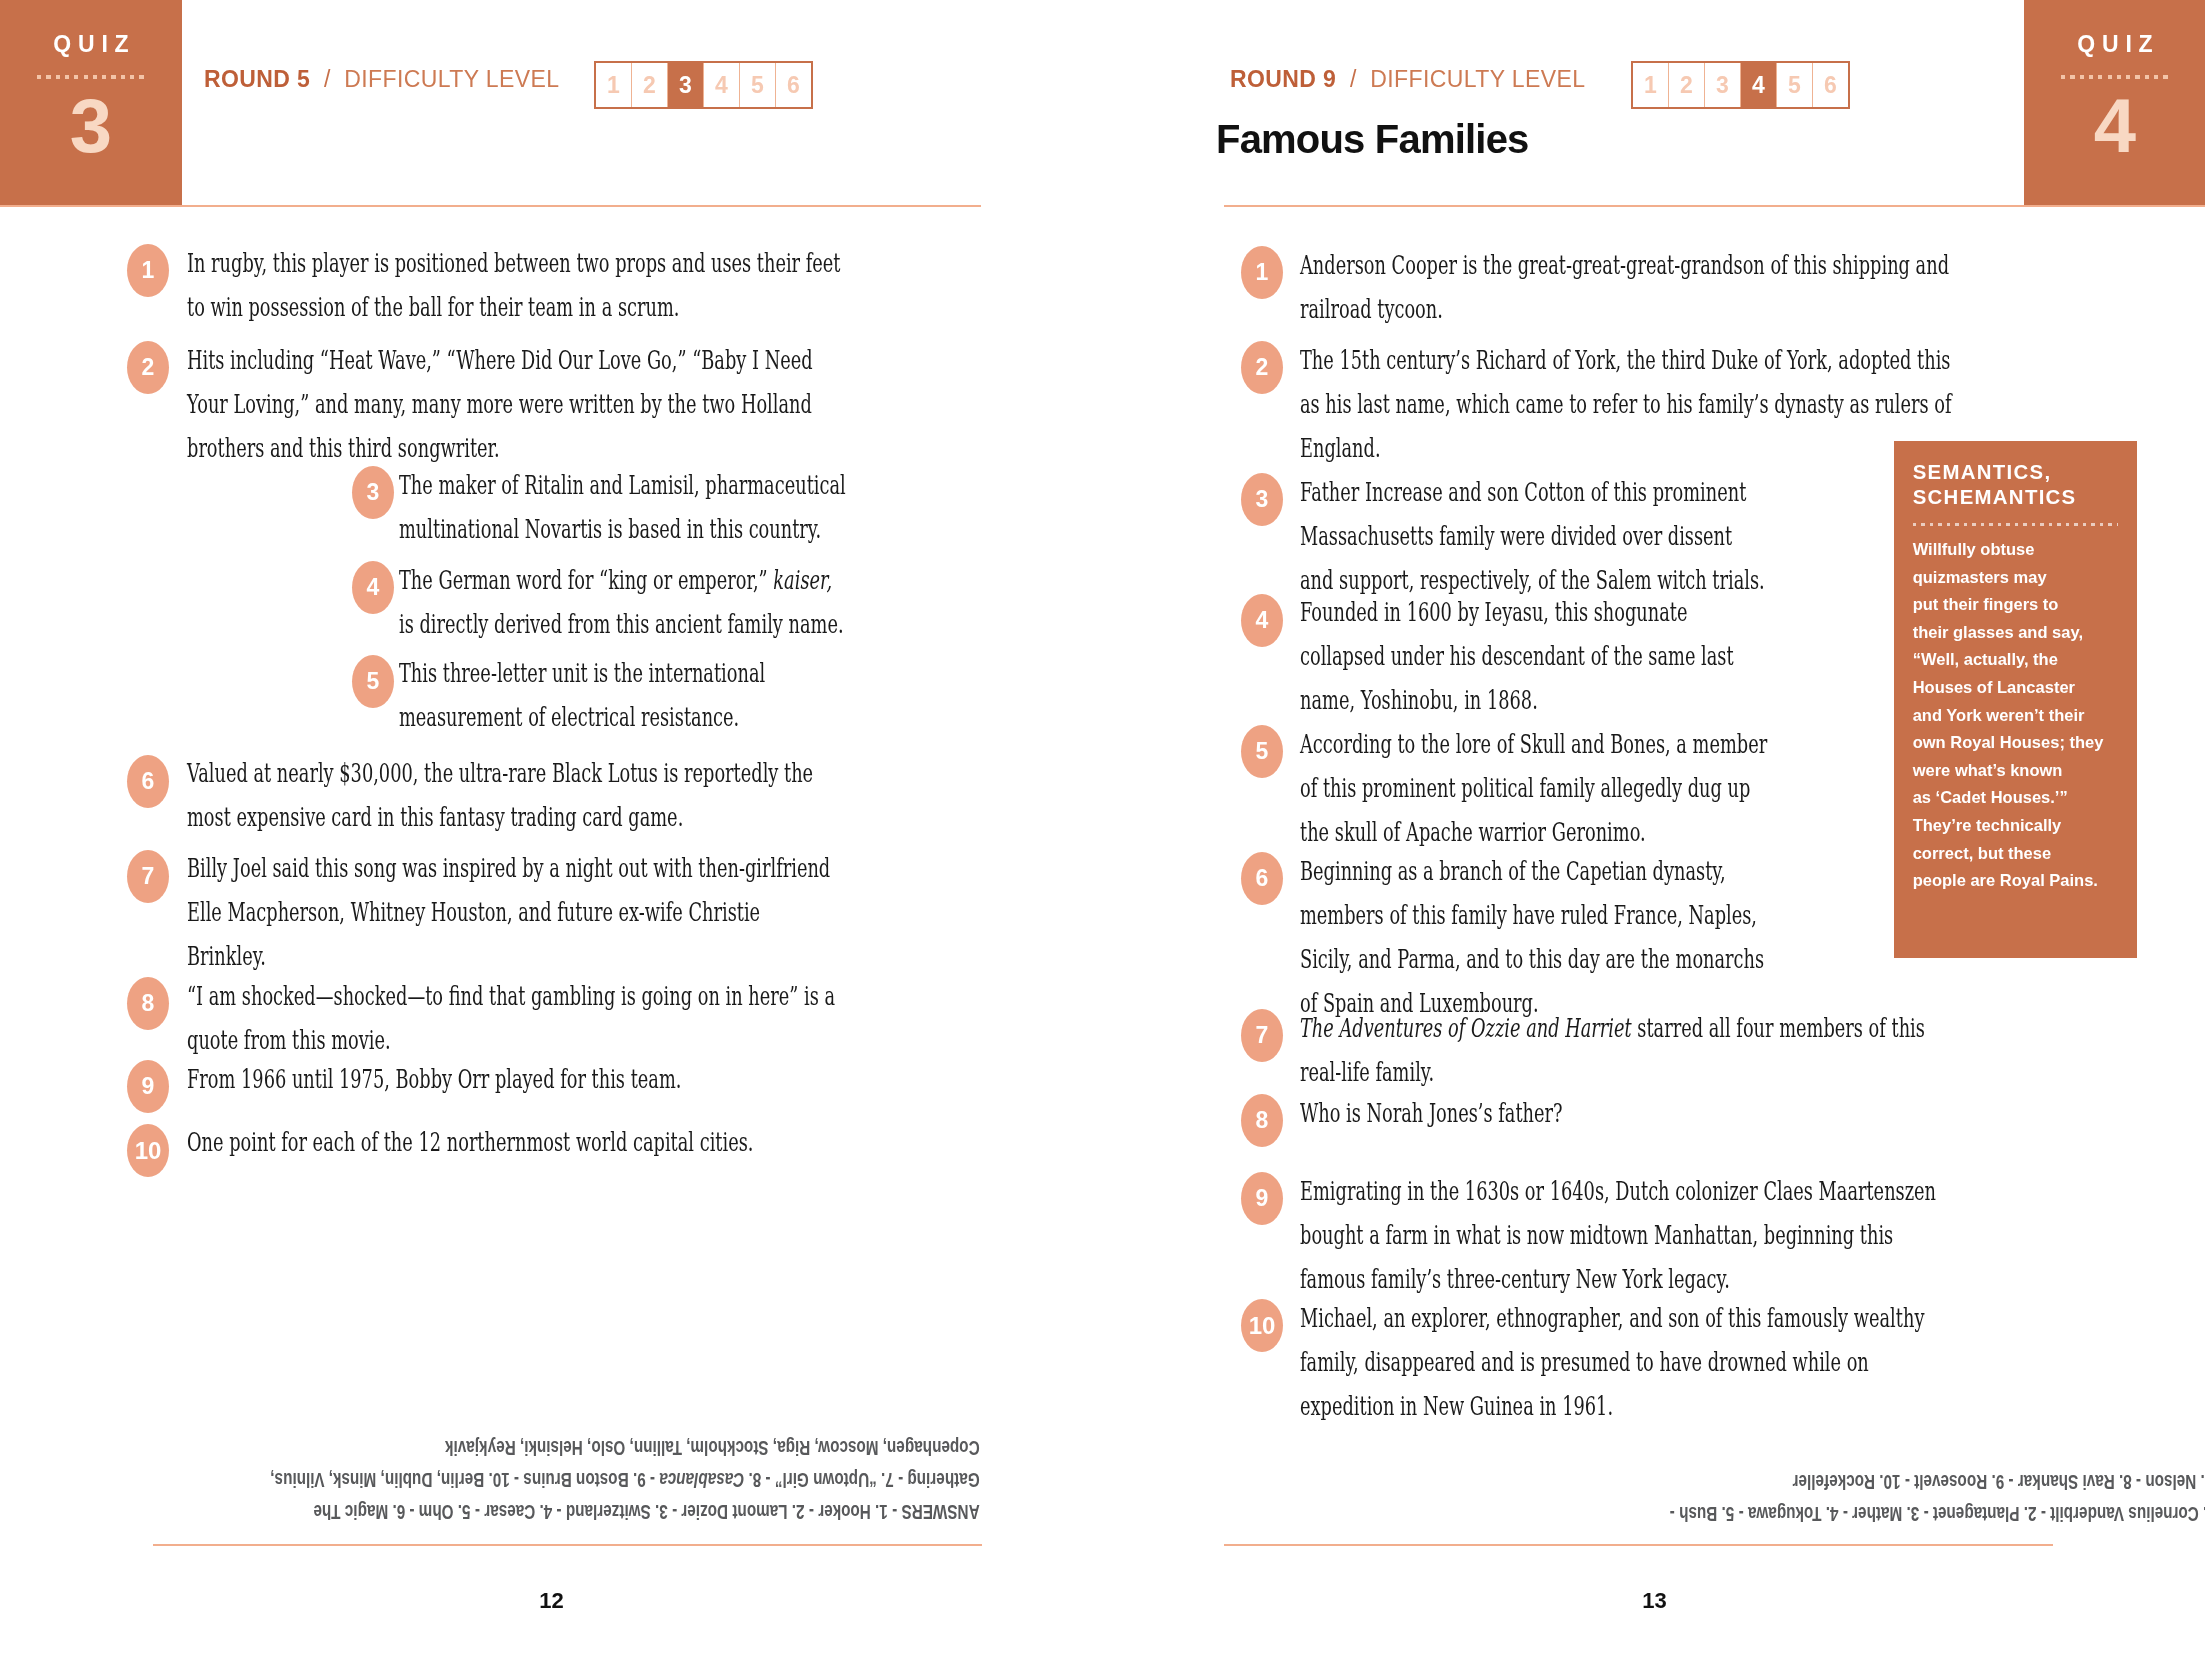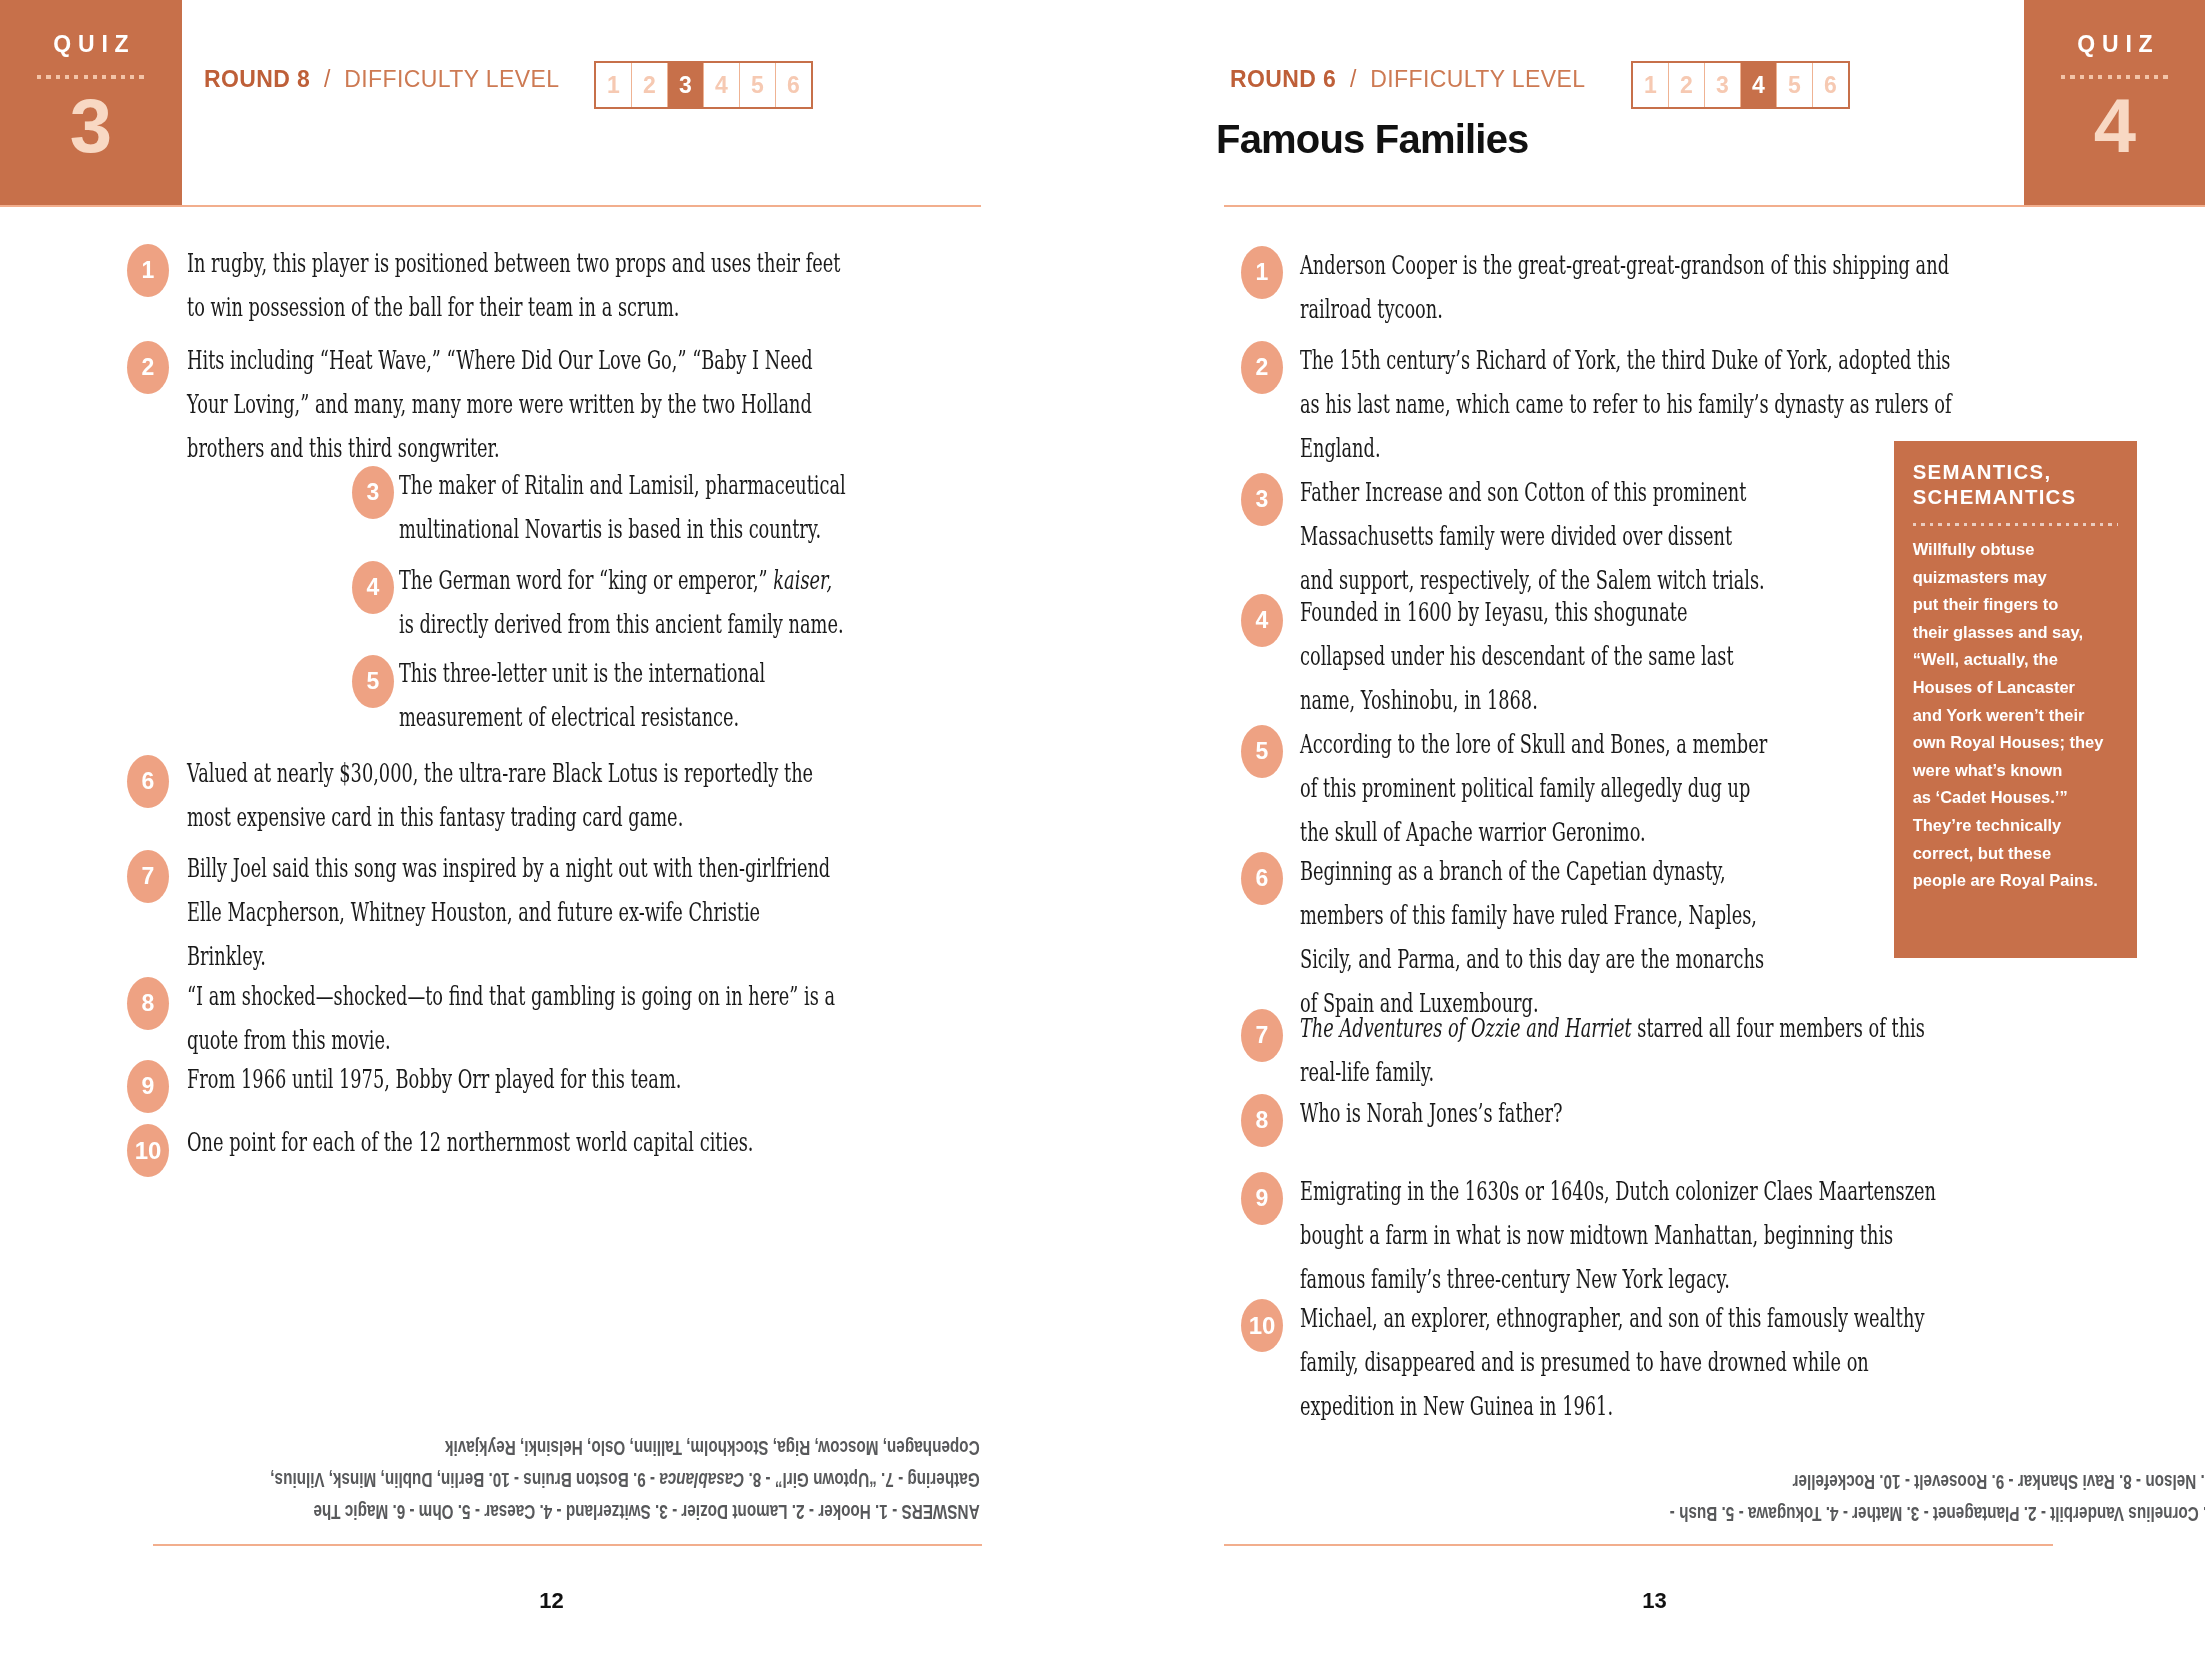--- a/index.html
+++ b/index.html
@@ -64,21 +64,21 @@
 
 <div class="spread">
 
   <section class="page left">
     <div class="quizbox atleft">
       <div class="quiz-word">QUIZ</div>
       <div class="quiz-dots"></div>
       <div class="quiz-num">3</div>
     </div>
     <div class="roundline" style="left:204px">
-      <span class="round">ROUND 8</span>
+      <span class="round">ROUND 5</span>
       <span class="sep">/</span>
       <span class="dlabel">DIFFICULTY LEVEL</span>
     </div>
     <div class="diffgroup" id="diff-left" style="left:594px">
         <div class="diffcell">1</div>
         <div class="diffcell">2</div>
         <div class="diffcell active">3</div>
         <div class="diffcell">4</div>
         <div class="diffcell">5</div>
         <div class="diffcell">6</div>
@@ -126,21 +126,21 @@
     <div class="pagenum" style="left:509px">12</div>
   </section>
 
   <section class="page right">
     <div class="quizbox atright">
       <div class="quiz-word">QUIZ</div>
       <div class="quiz-dots"></div>
       <div class="quiz-num">4</div>
     </div>
     <div class="roundline" style="left:127px">
-      <span class="round">ROUND 6</span>
+      <span class="round">ROUND 9</span>
       <span class="sep">/</span>
       <span class="dlabel">DIFFICULTY LEVEL</span>
     </div>
     <div class="diffgroup" id="diff-right" style="left:528px">
         <div class="diffcell">1</div>
         <div class="diffcell">2</div>
         <div class="diffcell">3</div>
         <div class="diffcell active">4</div>
         <div class="diffcell">5</div>
         <div class="diffcell">6</div>

